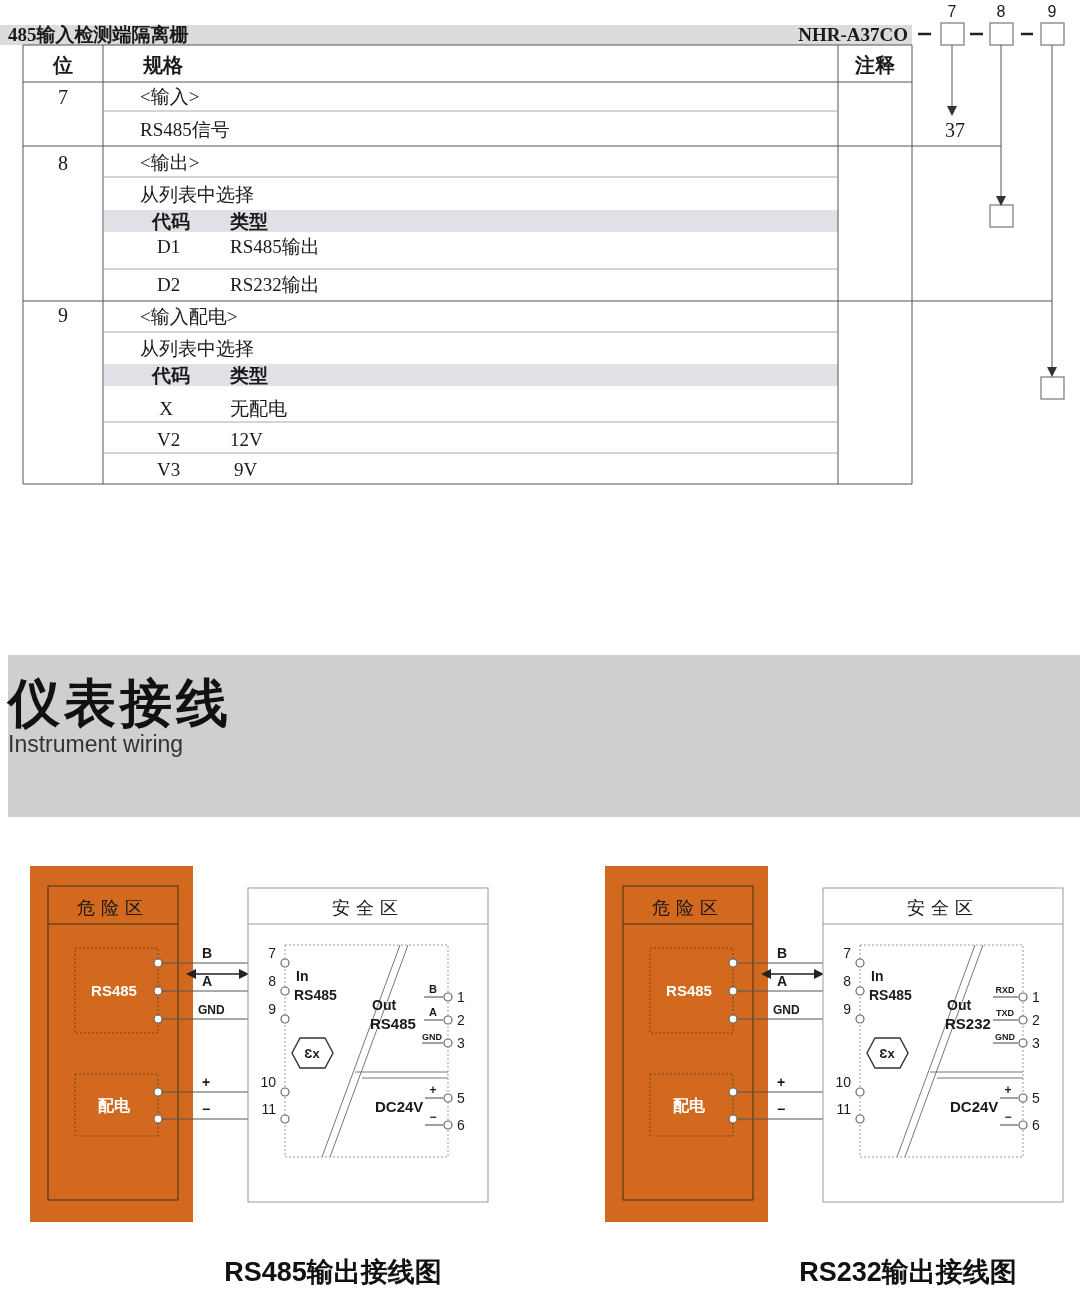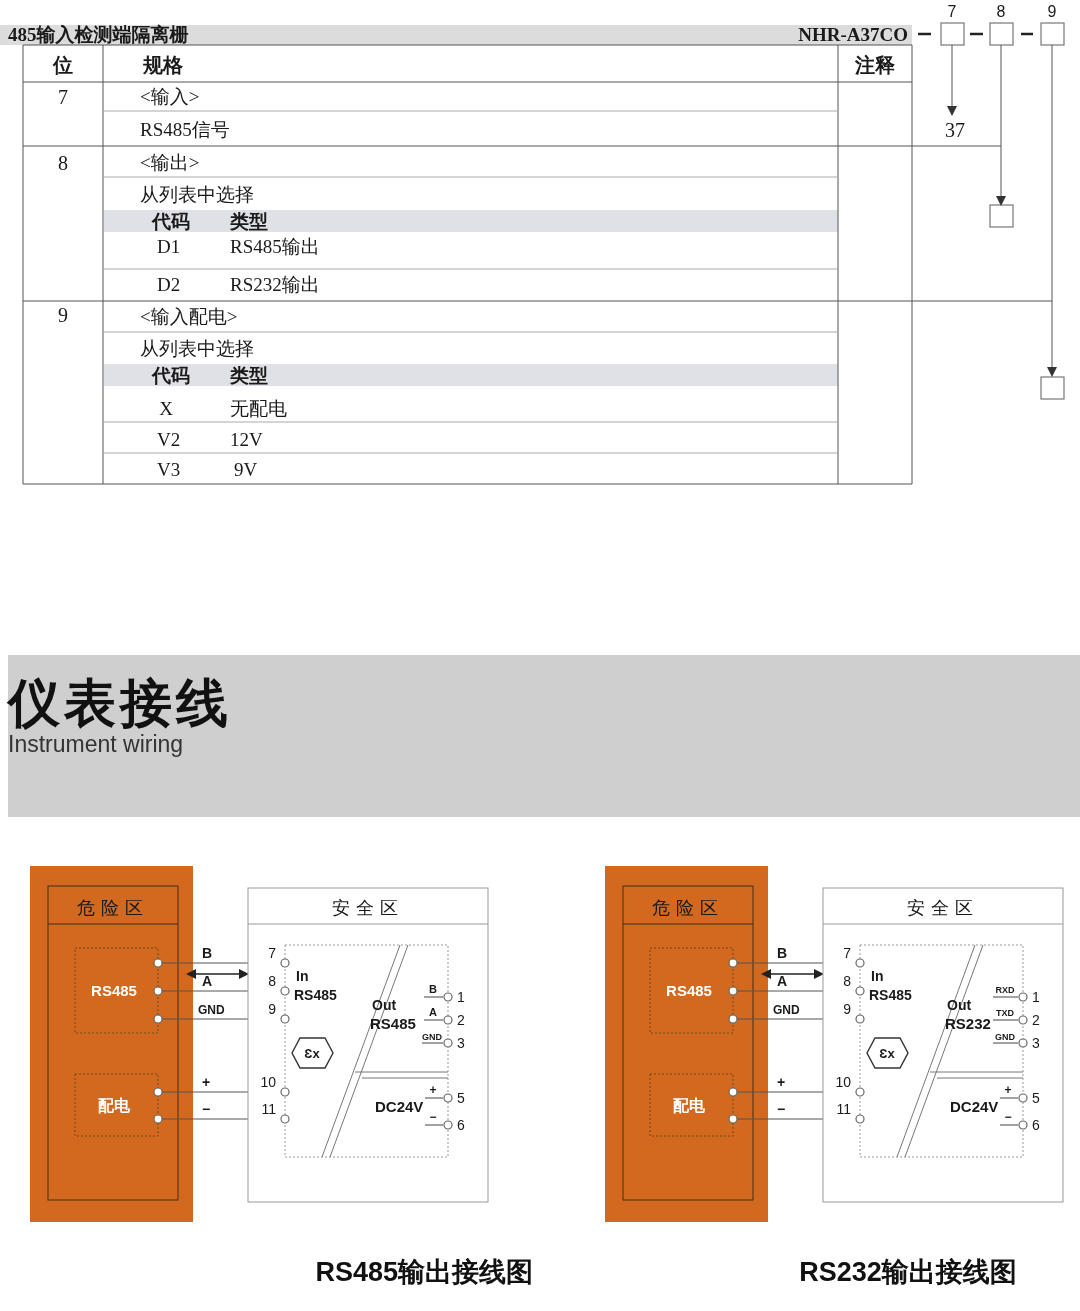--- a/index.html
+++ b/index.html
@@ -10,21 +10,21 @@
   .fs{font-family:"Liberation Serif","DejaVu Serif",serif;}
   .fa{font-family:"Liberation Sans","DejaVu Sans",sans-serif;}
   .b{font-weight:bold;}
   .w{fill:#ffffff;}
   .example-block{position:absolute;left:45px;top:498px;width:1000px;}
   .example-line{font-weight:bold;font-size:28px;color:#111;line-height:46px;}
   .banner{position:absolute;left:8px;top:655px;width:1080px;height:162px;background:#cfcfcf;}
   .banner-title{font-size:52px;font-weight:bold;color:#111;margin-top:22px;line-height:52px;letter-spacing:4px;}
   .banner-sub{font-size:23px;color:#333;line-height:30px;}
   .caption{position:absolute;top:1254px;width:400px;text-align:center;font-size:27px;font-weight:bold;color:#111;}
-  .cap-left{left:133px;text-align:right;}
+  .cap-left{left:133px;}
   .cap-right{left:708px;}
 </style>
 </head>
 <body>
 
 <div class="page">
 
   <svg style="left:0;top:0" width="1080" height="500" viewBox="0 0 1080 500">
 
     <rect x="0" y="25" width="912" height="20" fill="#dcdcdc"></rect>

